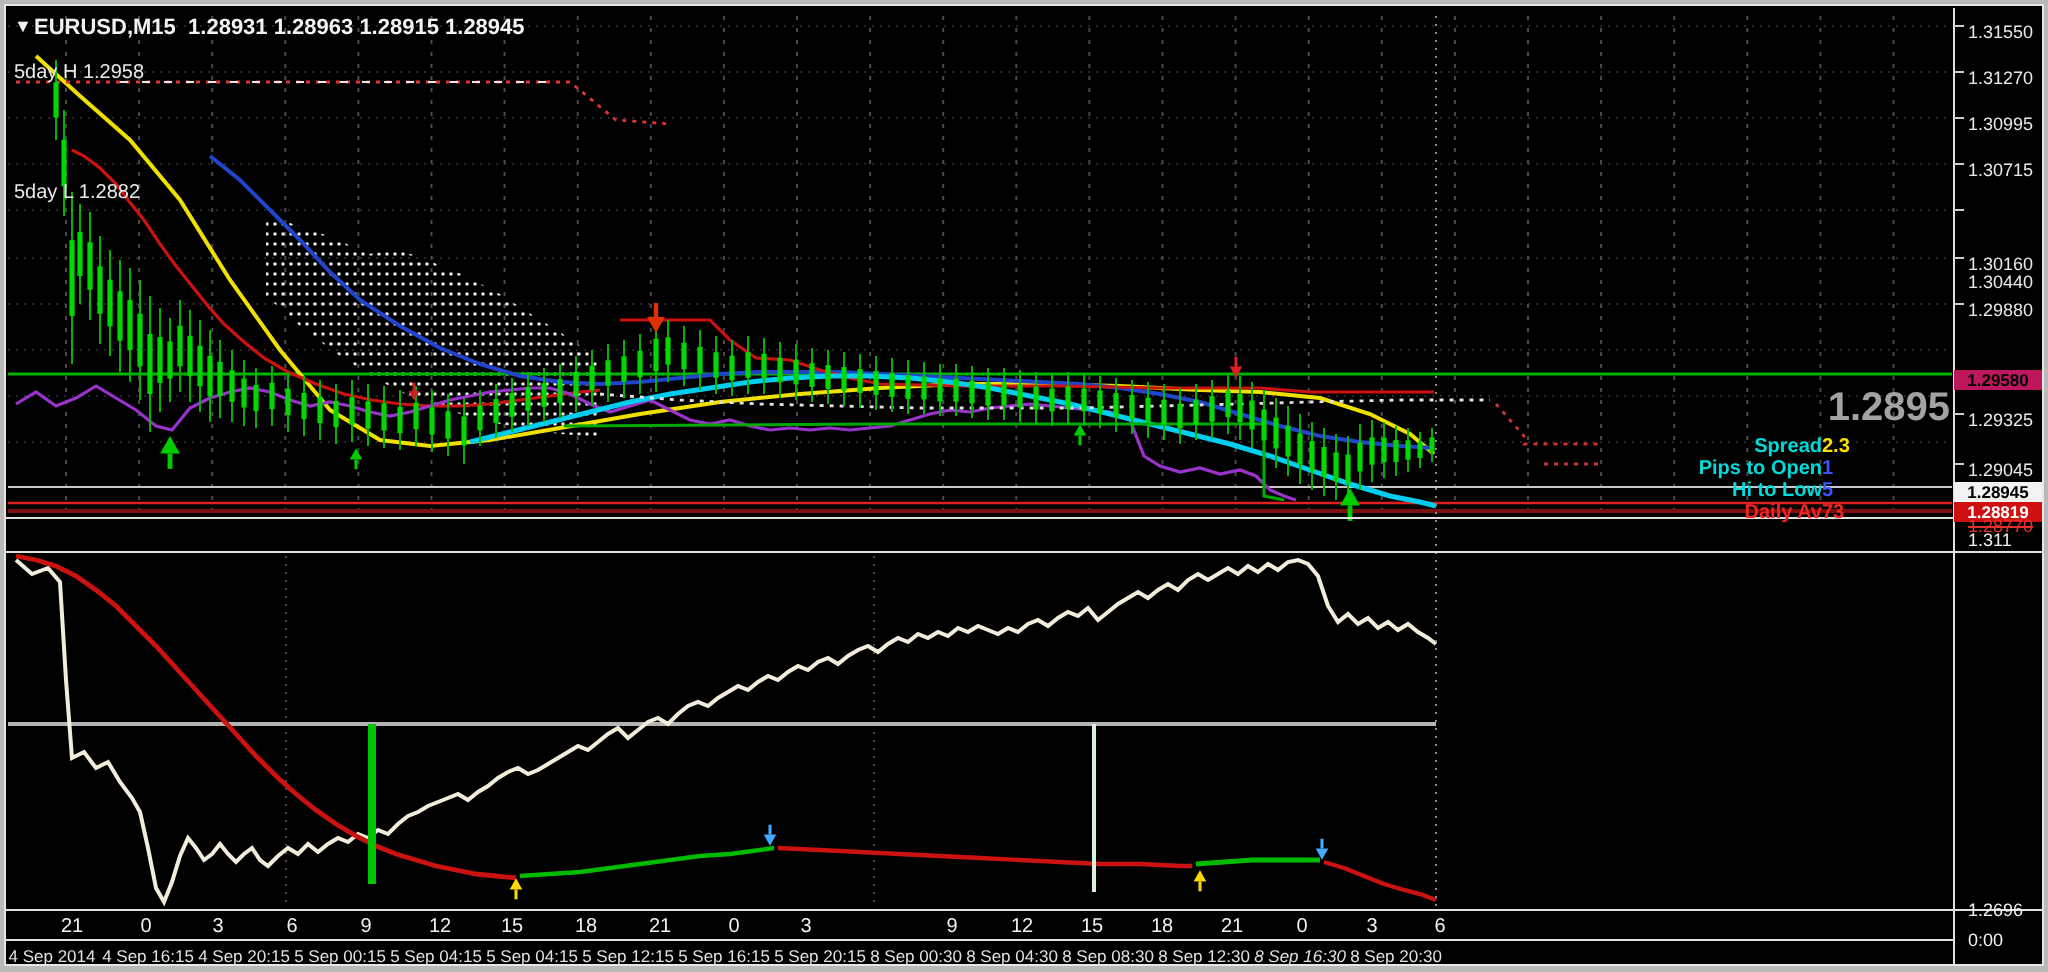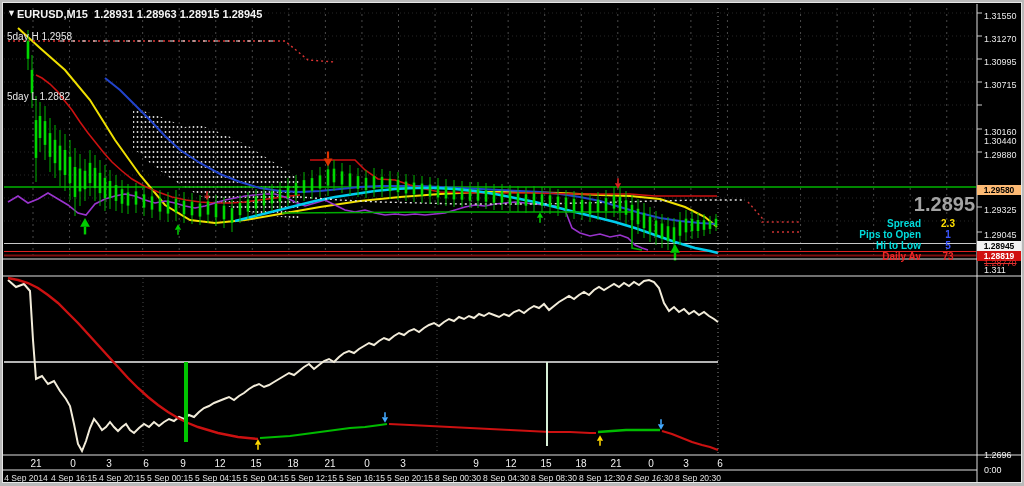--- a/index.html
+++ b/index.html
@@ -7,21 +7,21 @@
   #app{position:absolute;left:3px;top:3px;width:1018px;height:479px;background:#000;outline:1px solid #e6e6e6;}
   #cv{position:absolute;left:-3px;top:-3px;}
   .txt{position:absolute;white-space:nowrap;pointer-events:none;}
   #title-row{left:14px;top:5px;color:#f2f2f2;font-size:11px;font-weight:bold;}
   #dd-tri{position:absolute;left:4px;top:5px;color:#f2f2f2;font-size:9px;pointer-events:auto;}
   .overlay{left:4px;color:#e8e8e8;font-size:10px;}
   #ov1{top:28px;} #ov2{top:40px;margin-top:48px;}
   #big-price{position:absolute;right:46px;top:190px;color:#4ade00;font-size:20px;font-weight:bold;}
   .inforow{position:absolute;right:46px;width:200px;height:10px;font-size:10px;font-weight:bold;text-align:right;}
   .inforow .lb{display:inline-block;text-align:right;}
-  .inforow .vl{display:inline-block;width:54px;text-align:center;}
+  .inforow .vl{display:inline-block;width:64px;text-align:left;}
   #ind-bar{left:6px;top:258px;color:#dcdcdc;font-size:9px;}
   .axlab{position:absolute;left:981px;color:#e8e8e8;font-size:9px;}
   .axbox{position:absolute;left:974px;width:44px;height:10px;font-size:8.5px;font-weight:bold;text-align:center;line-height:10px;}
   .hourlab{position:absolute;top:455px;color:#f0f0f0;font-size:10px;transform:translateX(-50%);}
   .datelab{position:absolute;top:470px;color:#e0e0e0;font-size:8.5px;transform:translateX(-50%);}
 </style>
 </head>
 <body>
 
 <div id="frame">
@@ -357,21 +357,21 @@
     <div id="price-axis">
         <div class="txt axlab" style="top: 8px;">1.31550</div>
         <div class="txt axlab" style="top: 31px;">1.31270</div>
         <div class="txt axlab" style="top: 54px;">1.30995</div>
         <div class="txt axlab" style="top: 77px;">1.30715</div>
         <div class="txt axlab" style="top: 100px; margin-top: 33px;">1.30440</div>
         <div class="txt axlab" style="top: 124px;">1.30160</div>
         <div class="txt axlab" style="top: 147px;">1.29880</div>
         <div class="txt axlab" style="top: 202px;">1.29325</div>
         <div class="txt axlab" style="top: 227px;">1.29045</div>
-        <div class="axbox" style="top: 182px; background: #fdba74; color: rgb(0, 0, 0);">1.29580</div>
+        <div class="axbox" style="top: 182px; background: #be185d; color: rgb(0, 0, 0);">1.29580</div>
         <div class="axbox" style="top: 238px; background: rgb(242, 242, 242); color: rgb(0, 0, 0);">1.28945</div>
         <div class="axbox" style="top: 248px; background: rgb(208, 16, 16); color: rgb(255, 255, 255);">1.28819</div>
         <div class="txt axlab" style="top: 255px; color: rgb(224, 48, 48); text-decoration: line-through;">1.28770</div>
         <div class="txt axlab" style="top: 262px; color: rgb(240, 240, 240); text-decoration: none;">1.311</div>
         <div class="txt axlab" style="top: 447px; color: rgb(240, 240, 240); text-decoration: none;">1.2696</div>
         <div class="txt axlab" style="top: 462px; color: rgb(240, 240, 240); text-decoration: none;">0:00</div>
       </div>
     <div id="time-axis">
         <div class="hourlab" style="left: 33px;">21</div>
         <div class="hourlab" style="left: 70px;">0</div>

